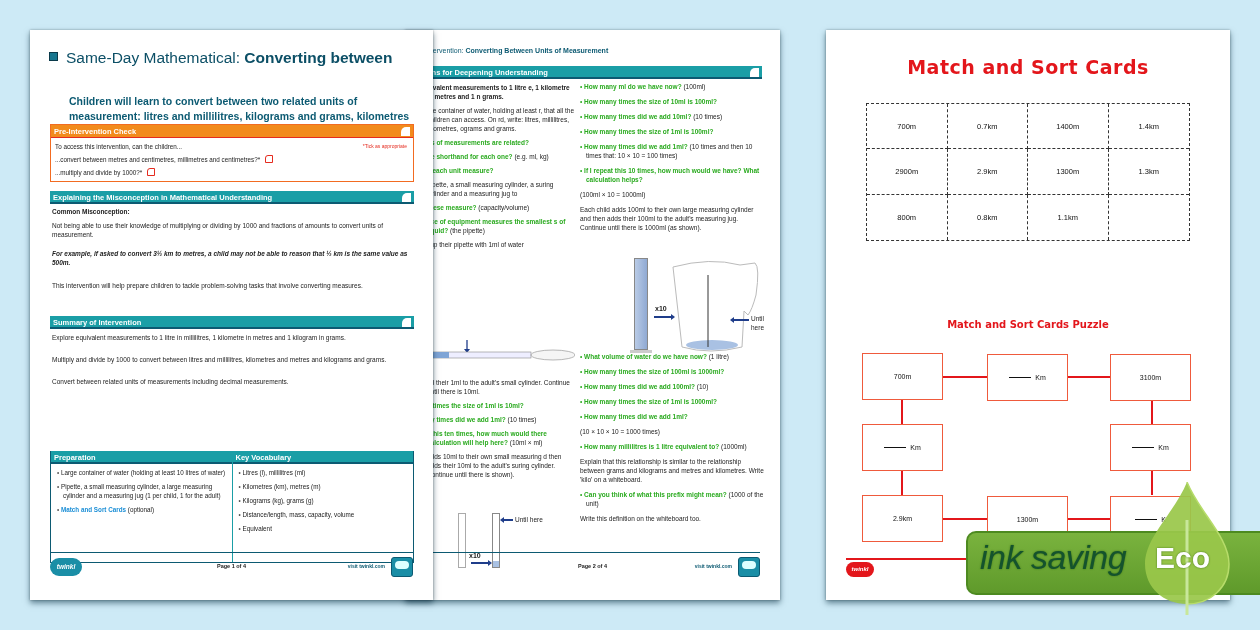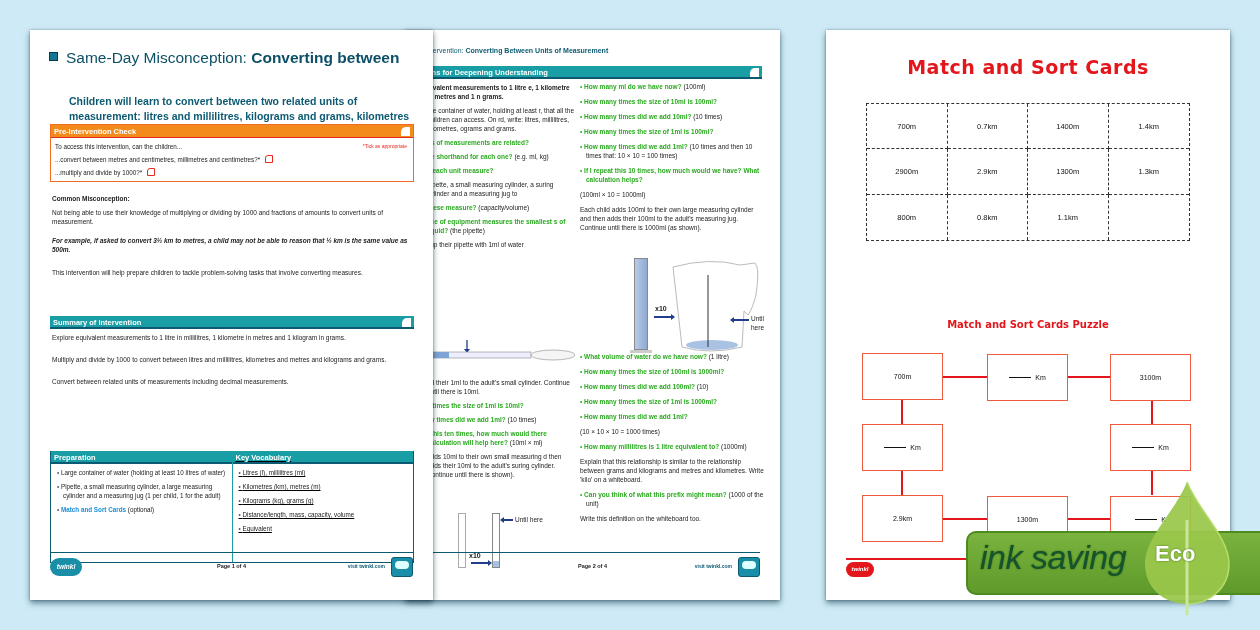--- a/index.html
+++ b/index.html
@@ -35,21 +35,21 @@
   .misc-body .label { font-weight: bold; }
   .misc-body .italic { font-style: italic; font-weight: bold; margin-top: 10px; }
   .misc-body .gap { margin-top: 14px; }
 
   .summary-box { top: 286px; }
   .summary-body { font-size: 6.5px; color: #222; line-height: 9px; padding: 4px 2px; }
   .summary-body p { margin-bottom: 13px; }
 
   .prep-box { top: 421px; border: 1px solid #0c5a72; border-top: none; height: 112px; display: flex; }
   .prep-col { flex: 1; position: relative; }
-  .prep-col + .prep-col { border-left: 1px solid #1a9ea6; text-decoration: underline; }
+  .prep-col + .prep-col { border-left: 1px solid #1a9ea6; }
   .prep-col .box-head { background: #1a9ea6; border-bottom: 2px solid #0c5a72; }
   .prep-col ul { list-style: none; font-size: 6.3px; color: #222; line-height: 9px; padding: 4px 6px; }
   .prep-col li { margin-bottom: 5px; padding-left: 6px; text-indent: -6px; }
   .prep-col li::before { content: "• "; color: #555; }
   .prep-col li .link { color: #1a8ed6; font-weight: bold; }
 
   .footer { position: absolute; left: 20px; right: 20px; bottom: 18px; height: 30px; border-top: 1.5px solid #0c5a72; }
   .twinkl-logo { position: absolute; left: 0; top: 5px; width: 32px; height: 18px; border-radius: 9px; background: #1a8ea6; color: #fff; font-size: 6.5px; font-weight: bold; text-align: center; line-height: 18px; font-style: italic; }
   .footer-page { position: absolute; left: 0; right: 0; top: 10px; text-align: center; font-size: 5.5px; font-weight: bold; color: #222; }
   .footer-url { position: absolute; right: 28px; top: 10px; font-size: 5px; font-weight: bold; color: #0c5a72; }
@@ -94,42 +94,43 @@
   .pz .blank { display: inline-block; width: 22px; border-bottom: 1px solid #111; margin-right: 4px; vertical-align: -1px; }
   .conn-h { position: absolute; height: 2px; background: #e3161b; }
   .conn-v { position: absolute; width: 2px; background: #e3161b; }
   .p3-footline { position: absolute; left: 20px; right: 20px; top: 528px; height: 1.5px; background: #e3161b; }
   .twinkl-red { position: absolute; left: 20px; top: 532px; width: 28px; height: 15px; border-radius: 8px; background: #e3161b; color: #fff; font-size: 6px; font-weight: bold; font-style: italic; text-align: center; line-height: 15px; }
 
   
   .eco-banner { position: absolute; left: 966px; top: 531px; width: 300px; height: 64px; background: linear-gradient(#7ab33e, #5f9a2b); border: 2px solid #4d8a20; border-right: none; border-radius: 10px 0 0 10px; z-index: 10; }
   .eco-text { position: absolute; left: 980px; top: 538px; font-size: 34px; color: #14532d; z-index: 12; letter-spacing: -.5px; text-shadow: 0 0 2px #3c6e15; font-style: italic; }
   .leaf { position: absolute; left: 1137px; top: 482px; width: 100px; height: 135px; z-index: 11; }
-  .eco-word { position: absolute; left: 1155px; top: 541px; font-size: 22px; font-weight: bold; color: #fff; z-index: 12; text-shadow: 0 0 2px #3c6e15; }
+  .eco-word { position: absolute; left: 1155px; top: 541px; font-size: 30px; font-weight: bold; color: #fff; z-index: 12; text-shadow: 0 0 2px #3c6e15; }
 </style>
 </head>
 <body>
 
 <div class="page" id="page1">
   <div class="p1-title">
-    <span class="sq"></span><span class="light">Same-Day Misconception: </span><span class="bold">Converting between</span>
+    <span class="sq"></span><span class="light">Same-Day Mathematical: </span><span class="bold">Converting between</span>
   </div>
   <div class="p1-intro">Children will learn to convert between two related units of measurement: litres and millilitres, kilograms and grams, kilometres and metres.</div>
 
   <div class="box orange-box">
     <div class="box-head"><span>Pre-Intervention Check</span><span class="corner"></span></div>
     <div class="body">
       <span class="tick-note">*Tick as appropriate</span>
       <div>To access this intervention, can the children...</div>
       <div><span>...convert between metres and centimetres, millimetres and centimetres?*</span><span class="tickbox"></span></div>
       <div><span>...multiply and divide by 1000?*</span><span class="tickbox"></span></div>
     </div>
   </div>
 
   <div class="box misc-box">
+    <div class="box-head teal"><span>Explaining the Misconception in Mathematical Understanding</span><span class="corner"></span></div>
     <div class="misc-body">
       <p class="label">Common Misconception:</p>
       <p>Not being able to use their knowledge of multiplying or dividing by 1000 and fractions of amounts to convert units of measurement.</p>
       <p class="italic">For example, if asked to convert 3½ km to metres, a child may not be able to reason that ½ km is the same value as 500m.</p>
       <p class="gap">This intervention will help prepare children to tackle problem-solving tasks that involve converting measures.</p>
     </div>
   </div>
 
   <div class="box summary-box">
     <div class="box-head teal"><span>Summary of Intervention</span><span class="corner"></span></div>

